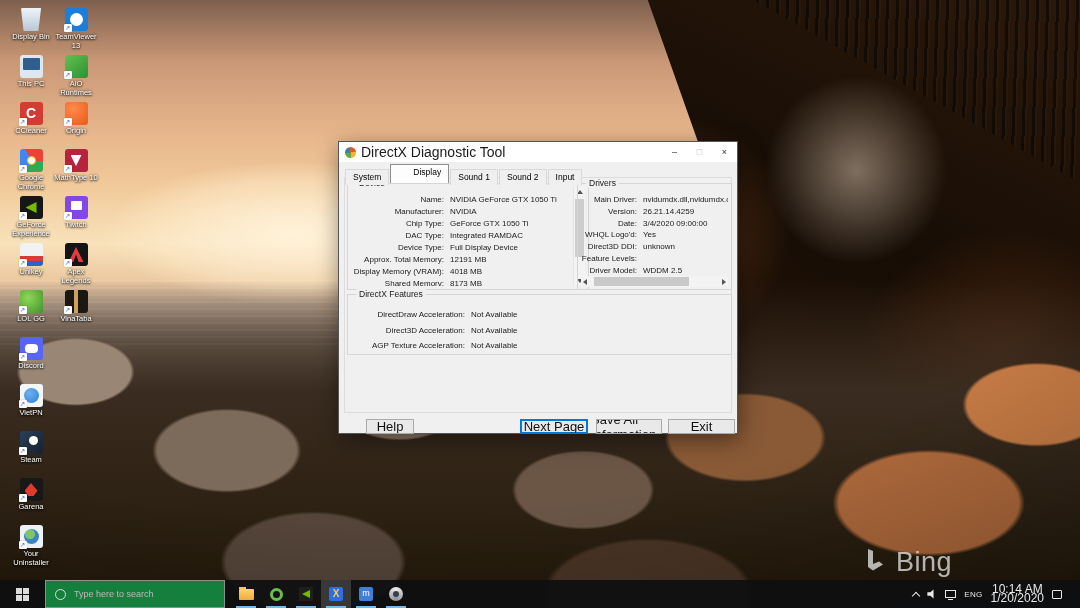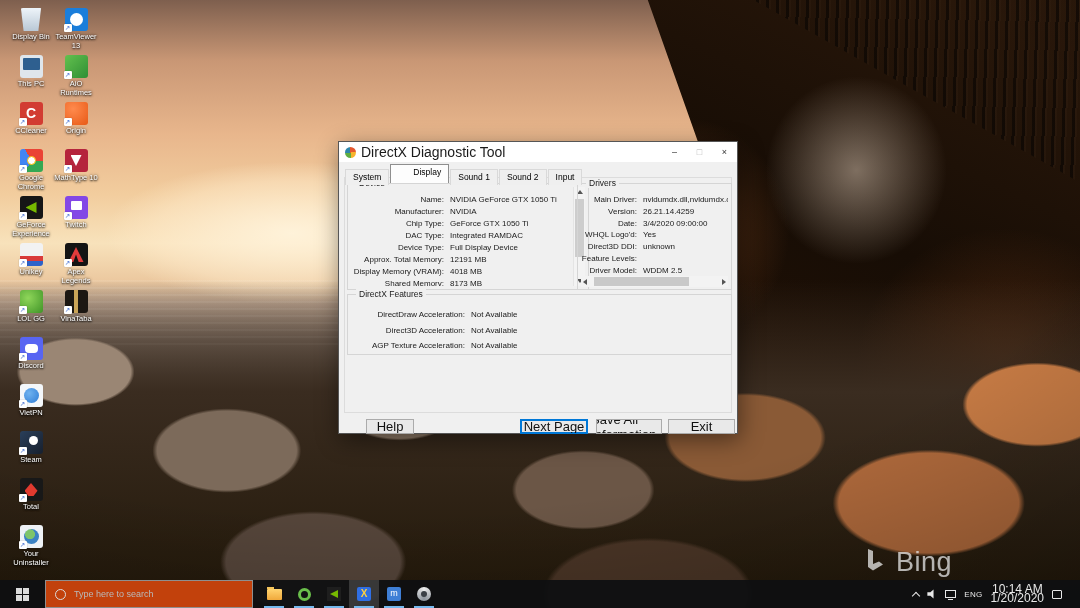--- a/index.html
+++ b/index.html
@@ -145,21 +145,21 @@
   .dbtn-next { left:181px; width:68px; border:1px solid #0078d7; box-shadow:inset 0 0 0 1px #0078d7; }
   .dbtn-save { left:257px; width:66px; }
   .dbtn-exit { left:329px; width:67px; }
 
   
   .taskbar { position:absolute; left:0; right:0; bottom:0; height:28px; background:rgba(14,15,17,.93);
     display:flex; align-items:stretch; z-index:10; }
   .start { width:45px; display:flex; align-items:center; justify-content:center; }
   .winlogo { display:grid; grid-template-columns:6px 6px; grid-template-rows:6px 6px; gap:1px; }
   .winlogo span { background:#dcdcdc; }
-  .searchbox { width:208px; background:#c2410c; border:1px solid #8f8f8f; display:flex; align-items:center; }
+  .searchbox { width:180px; background:#15803d; border:1px solid #8f8f8f; display:flex; align-items:center; }
   .cortana-o { width:11px; height:11px; border:1.5px solid #dcdcdc; border-radius:50%; margin:0 8px 0 9px; flex:none; }
   .searchbox input { background:transparent; border:none; outline:none; color:#c9c9c9; font-size:9px;
     font-family:"Liberation Sans",sans-serif; width:140px; }
   .searchbox input::placeholder { color:#b9b9b9; opacity:1; }
   .taskapps { display:flex; align-items:stretch; margin-left:6px; }
   .taskapp { width:30px; position:relative; display:flex; align-items:center; justify-content:center; }
   .taskapp.active { background:rgba(255,255,255,.16); }
   .underline { position:absolute; bottom:0; left:5px; right:5px; height:2px; background:#76b9ed; }
   .ga-explorer { width:15px; height:11px; background:linear-gradient(#ffd36e,#f0a93c); border-radius:1px; position:relative; }
   .ga-explorer::before { content:""; position:absolute; left:0; top:-2px; width:7px; height:2px; background:#f5c45a; }
@@ -264,21 +264,21 @@
   <div class="icon" style="left:8px;top:384px">
     <div class="glyph g-vietpn sc"></div>
     <div class="label">VietPN</div>
   </div>
   <div class="icon" style="left:8px;top:431px">
     <div class="glyph g-steam sc"></div>
     <div class="label">Steam</div>
   </div>
   <div class="icon" style="left:8px;top:478px">
     <div class="glyph g-garena sc"></div>
-    <div class="label">Total</div>
+    <div class="label">Garena</div>
   </div>
   <div class="icon" style="left:8px;top:525px">
     <div class="glyph g-yu sc"></div>
     <div class="label">Your Uninstaller</div>
   </div>
 
   <div class="dialog">
     <div class="titlebar">
       <div class="dx-ico"></div>
       <span class="dlg-title">DirectX Diagnostic Tool</span>

